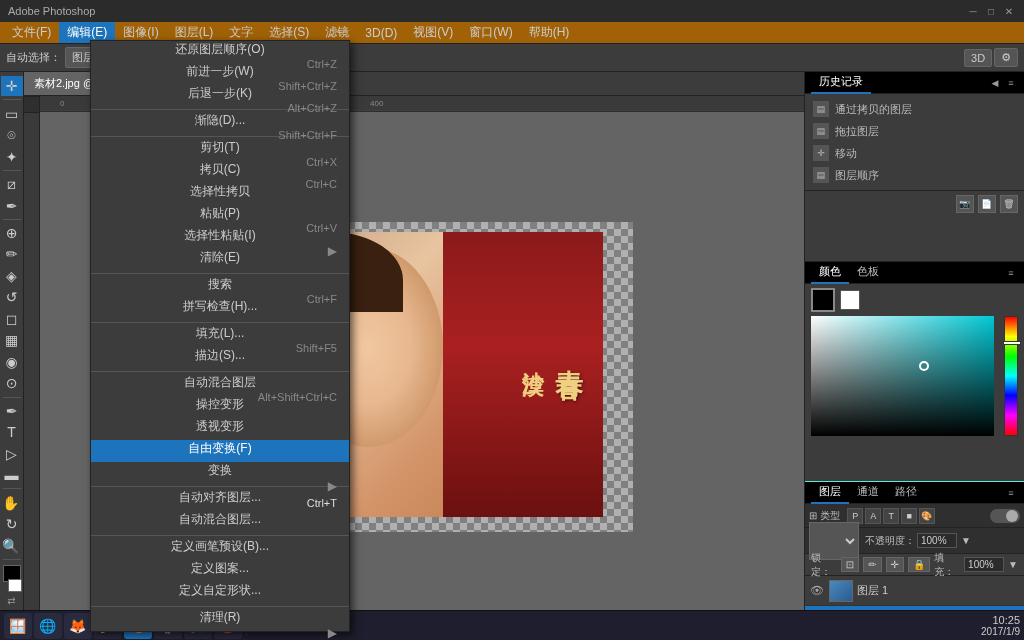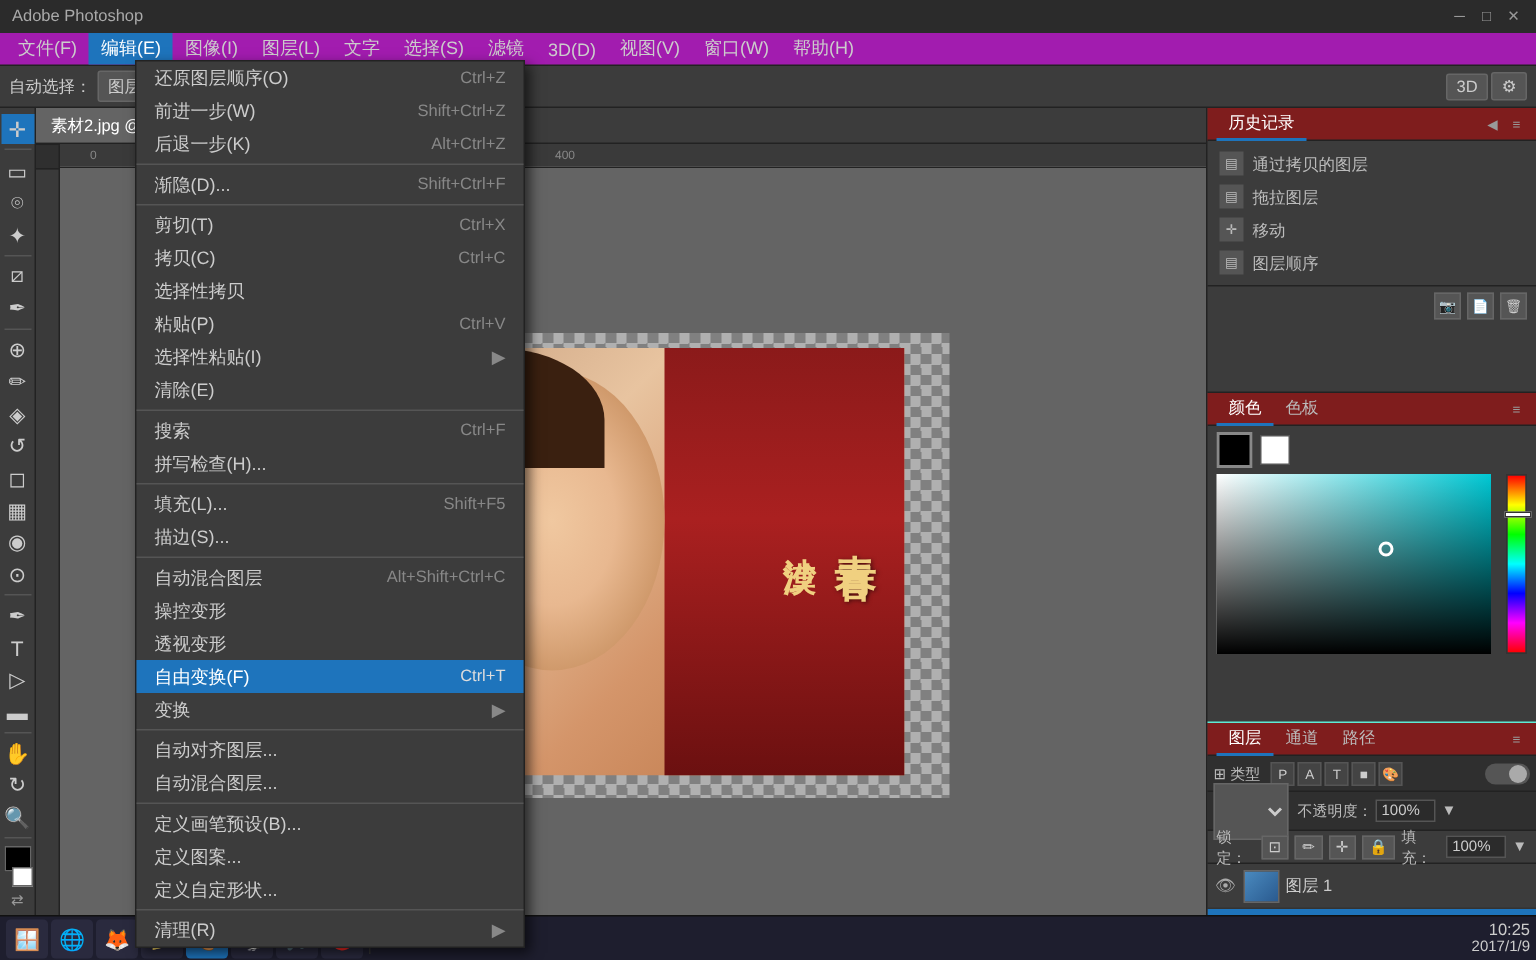--- a/index.html
+++ b/index.html
@@ -4,21 +4,21 @@
   <style>
     * { margin: 0; padding: 0; box-sizing: border-box; }
     body { width: 1024px; height: 640px; overflow: hidden; font-family: 'Microsoft YaHei', SimSun, sans-serif; font-size: 12px; background: #4a4a4a; color: #ccc; }
     
     
     #titlebar { height: 22px; background: #2b2b2b; display: flex; align-items: center; justify-content: space-between; padding: 0 8px; color: #aaa; font-size: 11px; }
     #titlebar-buttons { display: flex; gap: 4px; }
     #titlebar-buttons span { width: 14px; height: 14px; display: flex; align-items: center; justify-content: center; cursor: pointer; color: #999; font-size: 10px; }
 
     
-    #menubar { height: 22px; background: #a21caf; display: flex; align-items: center; padding: 0 4px; color: #ccc; font-size: 12px; border-bottom: 1px solid #222; }
+    #menubar { height: 22px; background: #a16207; display: flex; align-items: center; padding: 0 4px; color: #ccc; font-size: 12px; border-bottom: 1px solid #222; }
     .menu-item { padding: 2px 8px; cursor: pointer; white-space: nowrap; }
     .menu-item.active { background: #1e74bc; color: #fff; }
 
     
     #optionsbar { height: 28px; background: #3c3c3c; display: flex; align-items: center; padding: 0 6px; border-bottom: 1px solid #222; font-size: 11px; color: #ccc; gap: 4px; }
     .opt-btn { padding: 2px 6px; background: #555; border: 1px solid #666; border-radius: 2px; cursor: pointer; font-size: 11px; color: #ccc; }
 
     
     #main { display: flex; height: calc(640px - 22px - 22px - 28px - 30px); }
 
@@ -35,21 +35,21 @@
     
     #tab-bar { height: 24px; background: #3c3c3c; display: flex; align-items: flex-end; border-bottom: 1px solid #222; }
     .canvas-tab { padding: 4px 10px; background: #5a5a5a; border-right: 1px solid #222; font-size: 11px; color: #ccc; cursor: pointer; display: flex; align-items: center; gap: 4px; }
     .canvas-tab.active { background: #646464; color: #fff; }
 
     
     #right-panels { width: 220px; background: #3c3c3c; border-left: 1px solid #222; display: flex; flex-direction: column; }
 
     
     #history-panel { height: 190px; border-bottom: 1px solid #222; }
-    .panel-header { height: 22px; background: #7f1d1d; display: flex; align-items: center; justify-content: space-between; padding: 0 6px; font-size: 11px; color: #bbb; border-bottom: 1px solid #222; }
+    .panel-header { height: 22px; background: #000000; display: flex; align-items: center; justify-content: space-between; padding: 0 6px; font-size: 11px; color: #bbb; border-bottom: 1px solid #222; }
     .panel-title-group { display: flex; gap: 0; }
     .panel-title-tab { padding: 3px 8px; font-size: 11px; color: #bbb; cursor: pointer; }
     .panel-title-tab.active { color: #fff; border-bottom: 2px solid #1e74bc; }
     .panel-controls { display: flex; gap: 2px; align-items: center; }
     .panel-ctrl-btn { width: 14px; height: 14px; display: flex; align-items: center; justify-content: center; font-size: 9px; color: #999; cursor: pointer; }
     .history-list { padding: 4px 0; }
     .history-item { height: 22px; display: flex; align-items: center; padding: 0 8px; gap: 6px; font-size: 11px; color: #bbb; cursor: pointer; }
     .history-item .hist-icon { width: 16px; height: 16px; background: #555; display: flex; align-items: center; justify-content: center; font-size: 9px; }
     .history-actions { display: flex; justify-content: flex-end; padding: 4px 6px; gap: 4px; border-top: 1px solid #222; }
     .history-action-btn { width: 18px; height: 18px; background: #555; border: 1px solid #666; display: flex; align-items: center; justify-content: center; font-size: 9px; cursor: pointer; color: #ccc; }
@@ -66,24 +66,24 @@
     .layer-lock-btn { padding: 1px 4px; background: #555; border: 1px solid #666; font-size: 10px; color: #ccc; cursor: pointer; }
     .layers-list { overflow-y: auto; }
     .layer-item { height: 30px; display: flex; align-items: center; padding: 0 4px; gap: 4px; border-bottom: 1px solid #333; cursor: pointer; }
     .layer-item.active { background: #1e74bc; color: #fff; }
     .layer-eye { width: 16px; height: 16px; display: flex; align-items: center; justify-content: center; font-size: 11px; cursor: pointer; color: #aaa; }
     .layer-thumbnail { width: 24px; height: 22px; background: #555; border: 1px solid #666; flex-shrink: 0; display: flex; align-items: center; justify-content: center; overflow: hidden; }
     .layer-name { flex: 1; font-size: 11px; color: #ccc; }
 
     
     #context-menu { position: absolute; top: 40px; left: 90px; width: 260px; background: #3c3c3c; border: 1px solid #222; box-shadow: 3px 3px 8px rgba(0,0,0,0.6); z-index: 100; font-size: 12px; color: #ccc; }
-    .ctx-item { height: 22px; display: flex; align-items: center; padding: 0 12px; cursor: pointer; position: relative; }
+    .ctx-item { height: 22px; display: flex; align-items: center; padding: 0 12px; cursor: pointer; position: relative; flex-direction: column; }
     .ctx-item.active, .ctx-item.highlighted { background: #1e74bc; color: #fff; }
     .ctx-item .shortcut { margin-left: auto; color: #888; font-size: 11px; }
-    .ctx-item.highlighted .shortcut { color: #ddd; }
+    .ctx-item.highlighted .shortcut { color: #ddd; margin-top: 40px; }
     .ctx-item .arrow { margin-left: auto; color: #888; }
     .ctx-separator { height: 1px; background: #555; margin: 2px 0; }
 
     
     #statusbar { height: 30px; background: #2b2b2b; border-top: 1px solid #111; display: flex; align-items: center; padding: 0 8px; font-size: 11px; color: #999; gap: 10px; }
 
     
     #taskbar { height: 30px; background: #1e1e2e; display: flex; align-items: center; padding: 0 4px; gap: 2px; border-top: 1px solid #111; position: fixed; bottom: 0; width: 1024px; }
     .taskbar-btn { width: 28px; height: 26px; display: flex; align-items: center; justify-content: center; background: #2a2a3e; border-radius: 3px; cursor: pointer; font-size: 14px; }
     .taskbar-sep { width: 1px; height: 20px; background: #333; margin: 0 2px; }

